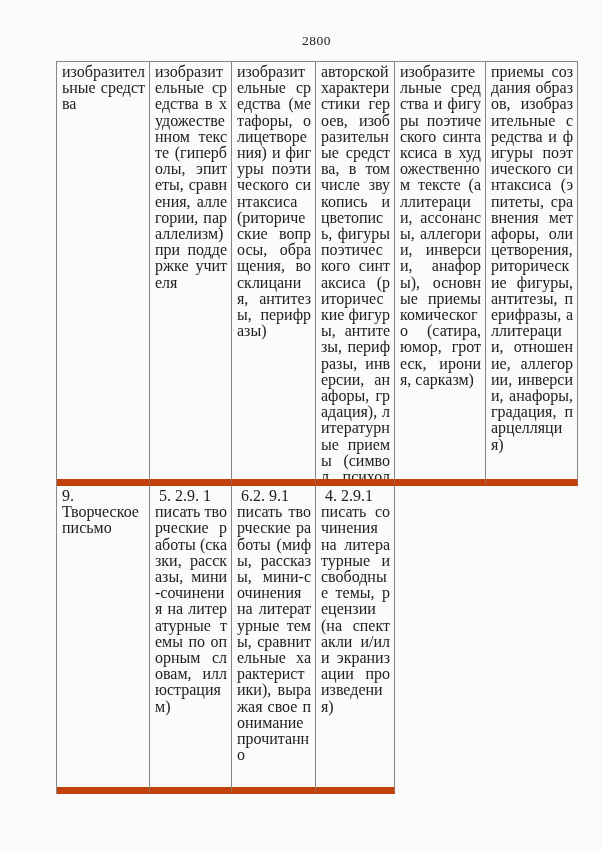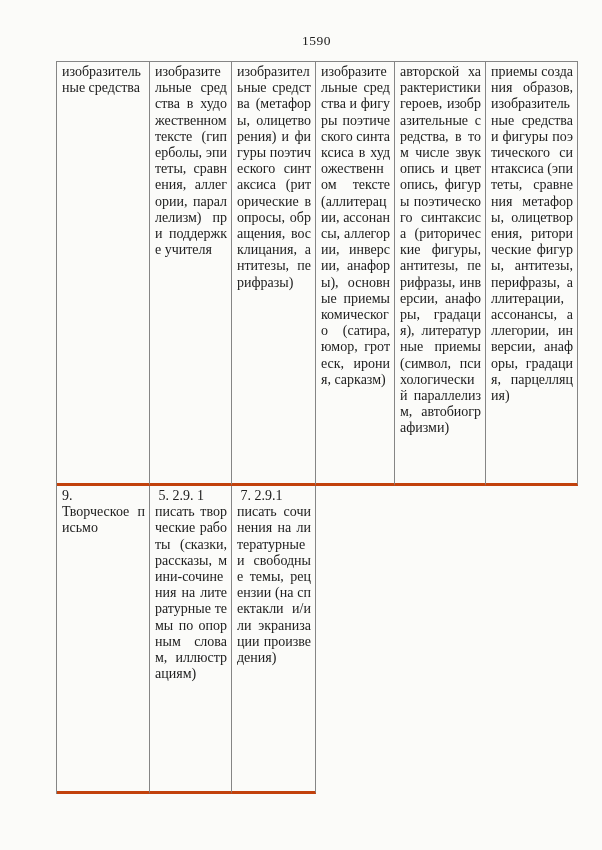--- a/index.html
+++ b/index.html
@@ -34,47 +34,49 @@
     left: 56px;
     display: grid;
     grid-template-columns: 93px 82px 84px 79px 91px 92px;
     grid-template-rows: 424px 308px;
     border-top: 1px solid #858585;
     border-left: 1px solid #858585;
   }
   .cell {
     box-sizing: border-box;
     border-right: 1px solid #858585;
-    border-bottom: 3px solid #c2410c;
+    border-bottom: 7px solid #c2410c;
     padding: 2px 4px 8px 5px;
-    font-size: 14px;
+    font-size: 16px;
     line-height: 16.2px;
     text-align: justify;
     word-break: break-all;
     white-space: pre-wrap;
     overflow: hidden;
   }
 </style>
 </head>
 <body>
 
 <div class="sheet">
 
-  <div class="page-number">1590</div>
+  <div class="page-number">2800</div>
 
   <div class="doc-table">
 
     <div class="cell">изобразительные средства</div>
     <div class="cell">изобразительные средства в художественном тексте (гиперболы, эпитеты, сравнения, аллегории, параллелизм) при поддержке учителя</div>
     <div class="cell">изобразительные средства (метафоры, олицетворения) и фигуры поэтического синтаксиса (риторические вопросы, обращения, восклицания, антитезы, перифразы)</div>
+    <div class="cell">авторской характеристики героев, изобразительные средства, в том числе звукопись и цветопись, фигуры поэтического синтаксиса (риторические фигуры, антитезы, перифразы, инверсии, анафоры, градация), литературные приемы (символ, психологический параллелизм, автобиографизми)</div>
     <div class="cell">изобразительные средства и фигуры поэтического синтаксиса в художественном тексте (аллитерации, ассонансы, аллегории, инверсии, анафоры), основные приемы комического (сатира, юмор, гротеск, ирония, сарказм)</div>
-    <div class="cell">авторской характеристики героев, изобразительные средства, в том числе звукопись и цветопись, фигуры поэтического синтаксиса (риторические фигуры, антитезы, перифразы, инверсии, анафоры, градация), литературные приемы (символ, психологический параллелизм, автобиографизми)</div>
-    <div class="cell">приемы создания образов, изобразительные средства и фигуры поэтического синтаксиса (эпитеты, сравнения метафоры, олицетворения, риторические фигуры, антитезы, перифразы, аллитерации, ассонансы, аллегории, инверсии, анафоры, градация, парцелляция)</div>
+    <div class="cell">приемы создания образов, изобразительные средства и фигуры поэтического синтаксиса (эпитеты, сравнения метафоры, олицетворения, риторические фигуры, антитезы, перифразы, аллитерации, отношение, аллегории, инверсии, анафоры, градация, парцелляция)</div>
 
     <div class="cell">9.
 Творческое письмо</div>
     <div class="cell"> 5. 2.9. 1
 писать творческие работы (сказки, рассказы, мини-сочинения на литературные темы по опорным словам, иллюстрациям)</div>
-    <div class="cell"> 7. 2.9.1
+    <div class="cell"> 6.2. 9.1
+писать творческие работы (мифы, рассказы, мини-сочинения на литературные темы, сравнительные характеристики), выражая свое понимание прочитанно</div>
+    <div class="cell"> 4. 2.9.1
 писать сочинения на литературные и свободные темы, рецензии (на спектакли и/или экранизации произведения)</div>
 
   </div>
 </div>
 
 </body></html>

